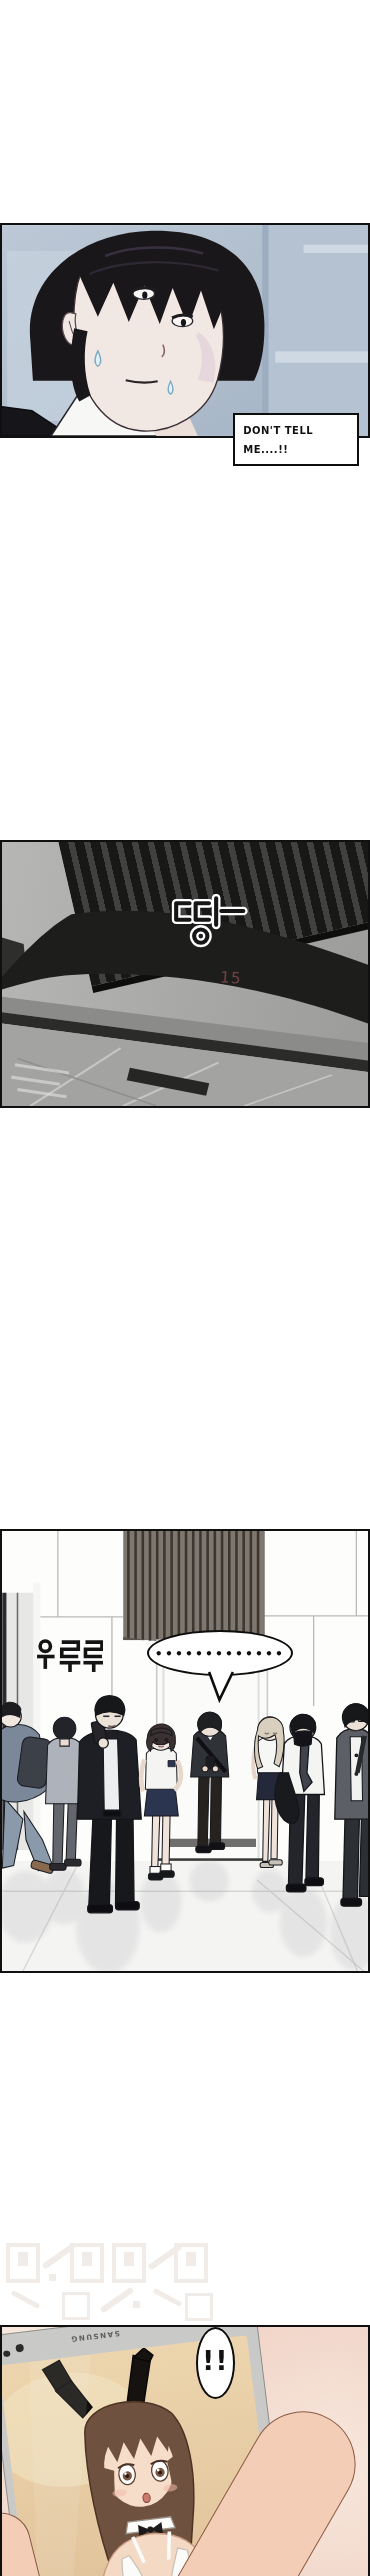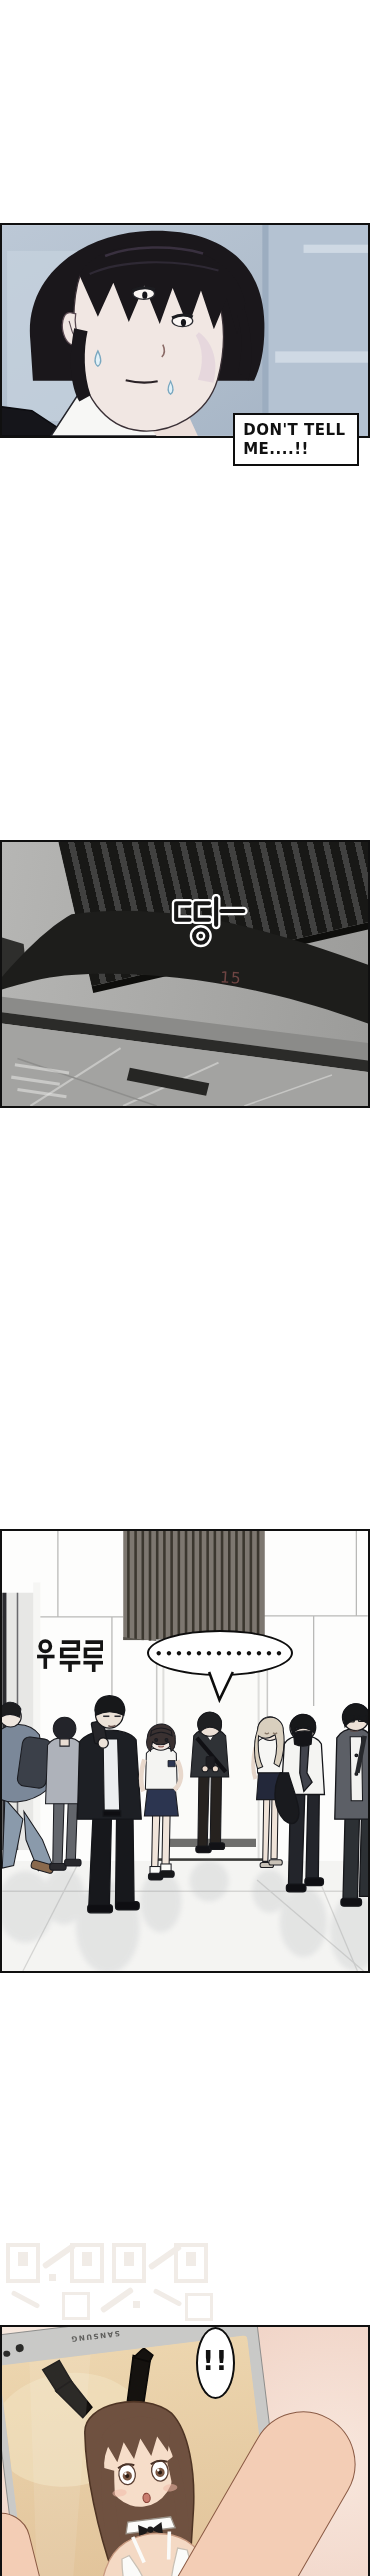--- a/index.html
+++ b/index.html
@@ -6,21 +6,21 @@
   #page{position:relative;width:371px;height:2968px;background:#ffffff;overflow:hidden;
         font-family:"DejaVu Sans", sans-serif;}
   .panel{position:absolute;left:0;width:366px;border:2.6px solid #101010;overflow:hidden;background:#fff;}
   .abs{position:absolute;}
   .sr-text{position:absolute;width:1px;height:1px;overflow:hidden;opacity:0;pointer-events:none;}
 
   
   #panel1{top:223px;height:211px;}
   #caption1{position:absolute;left:233px;top:413px;width:114px;height:43px;background:#ffffff;
             border:2.6px solid #0d0d0d;z-index:30;padding:5.7px 0 0 8.2px;}
-  #caption1 .cap-line{font-size:15px;font-weight:bold;color:#111;letter-spacing:0.5px;line-height:19.6px;
+  #caption1 .cap-line{font-size:10px;font-weight:bold;color:#111;letter-spacing:0.5px;line-height:19.6px;
             font-family:"DejaVu Sans", sans-serif;}
 
   
   #panel2{top:840px;height:264px;background:linear-gradient(100deg,#b6b6b4,#a7a7a5 55%,#9b9b99);}
   #slats{position:absolute;right:-41px;top:-62px;width:340px;height:170px;transform:rotate(-13deg);
          background:repeating-linear-gradient(90deg,#181816 0 9.3px,#414140 9.3px 15.5px);
          border-bottom:7.2px solid #0e0e0c;}
   #floor-num{position:absolute;left:218px;top:127px;font-size:15.5px;letter-spacing:1px;color:#6f4543;
          transform:rotate(4deg);font-family:"DejaVu Sans", sans-serif;}
 

